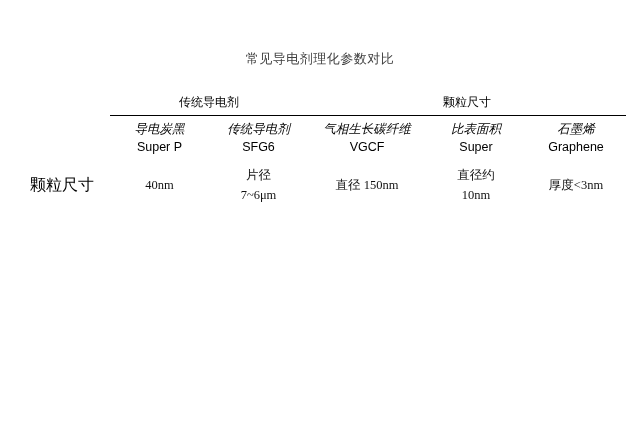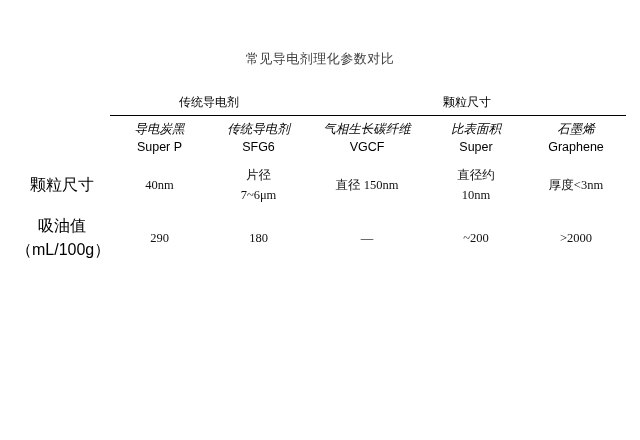--- a/index.html
+++ b/index.html
@@ -166,37 +166,16 @@
             <span class="l2">10nm</span>
           </td>
           <td class="cell">
             <span>厚度&lt;3nm</span>
             <span class="l2"></span>
           </td>
         </tr>
 
 
 
-        <tr class="data-row rule-bottom">
-          <td class="row-label">
-            <span>吸油值</span>
-            <span class="l2">（mL/100g）</span>
-          </td>
-          <td class="cell">
-            <span>290</span>
-          </td>
-          <td class="cell">
-            <span>180</span>
-          </td>
-          <td class="cell">
-            <span>—</span>
-          </td>
-          <td class="cell">
-            <span>~200</span>
-          </td>
-          <td class="cell">
-            <span>&gt;2000</span>
-          </td>
-        </tr>
       </tbody>
     </table>
   </div>
 </div>
 
 </body></html>

